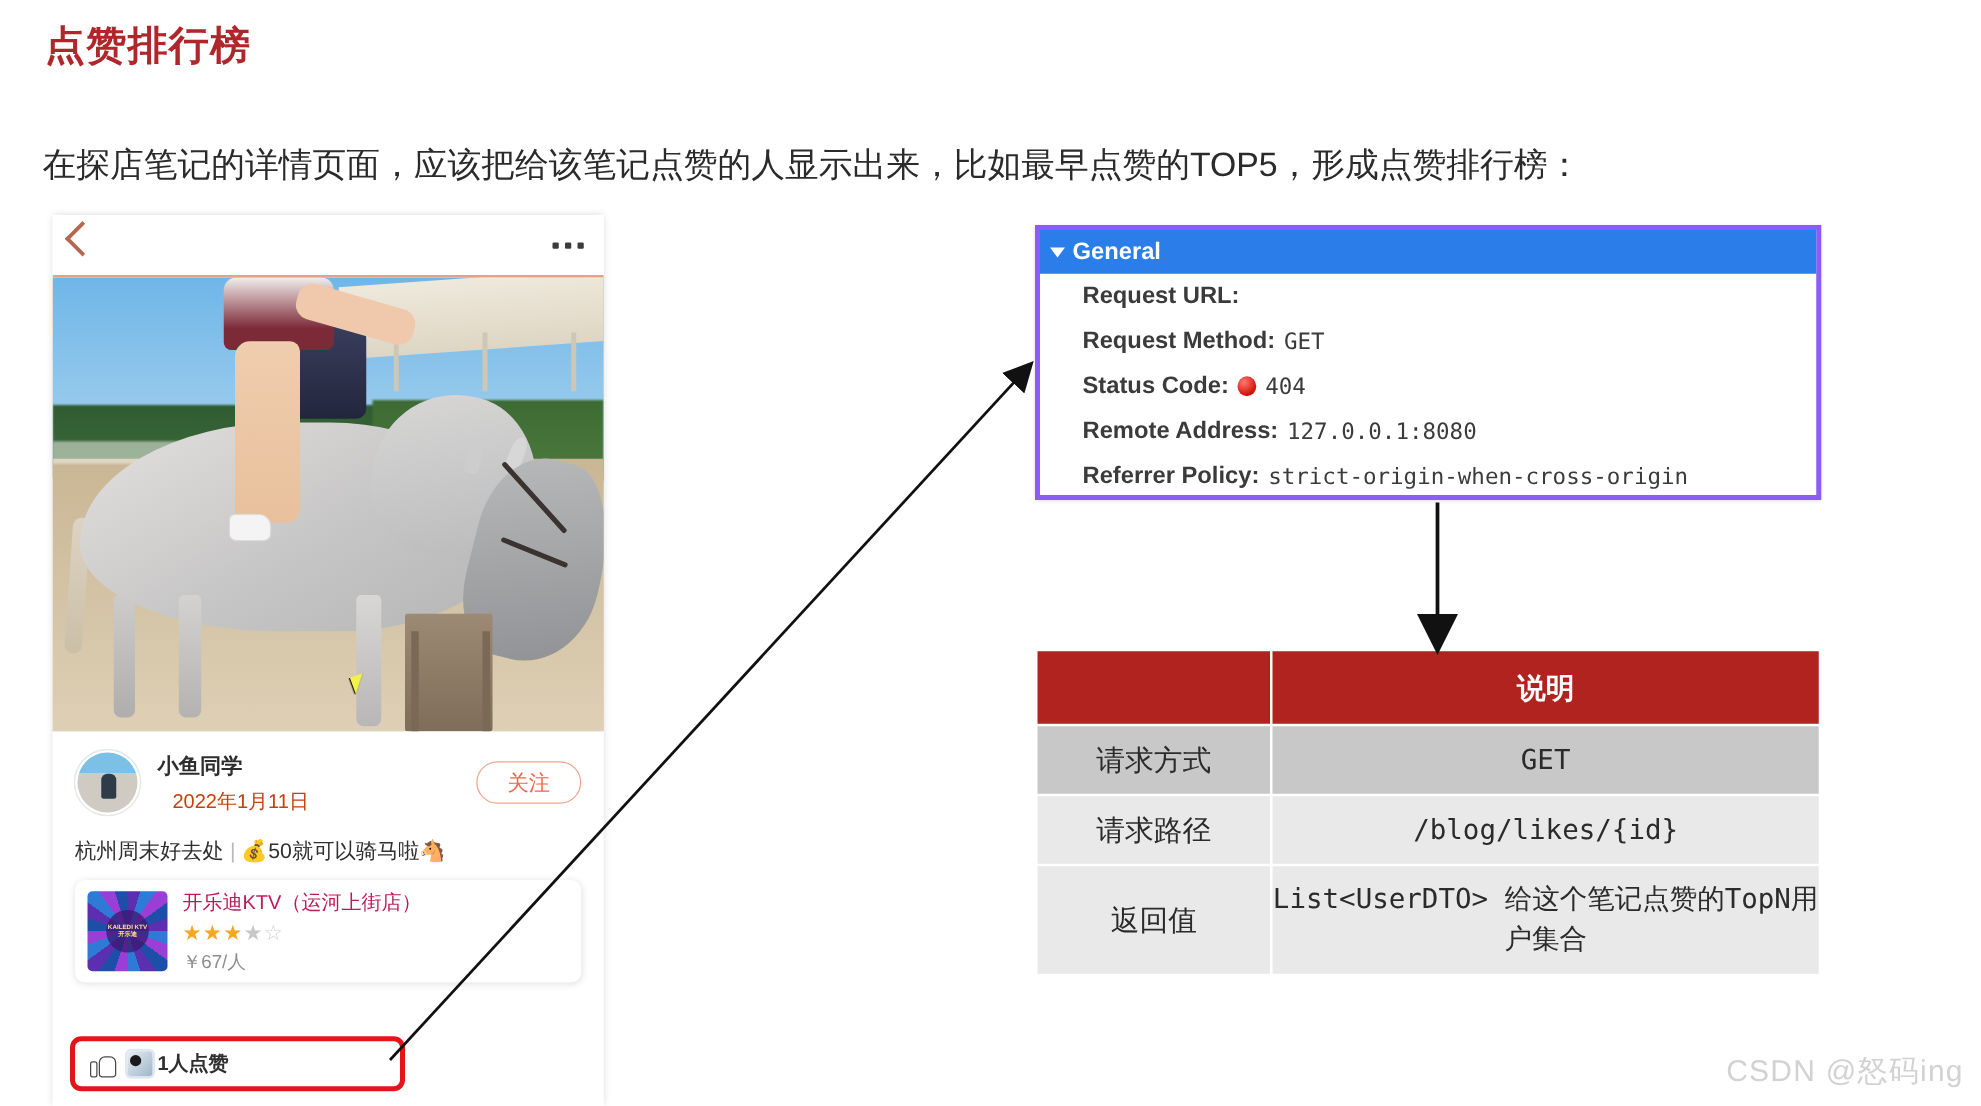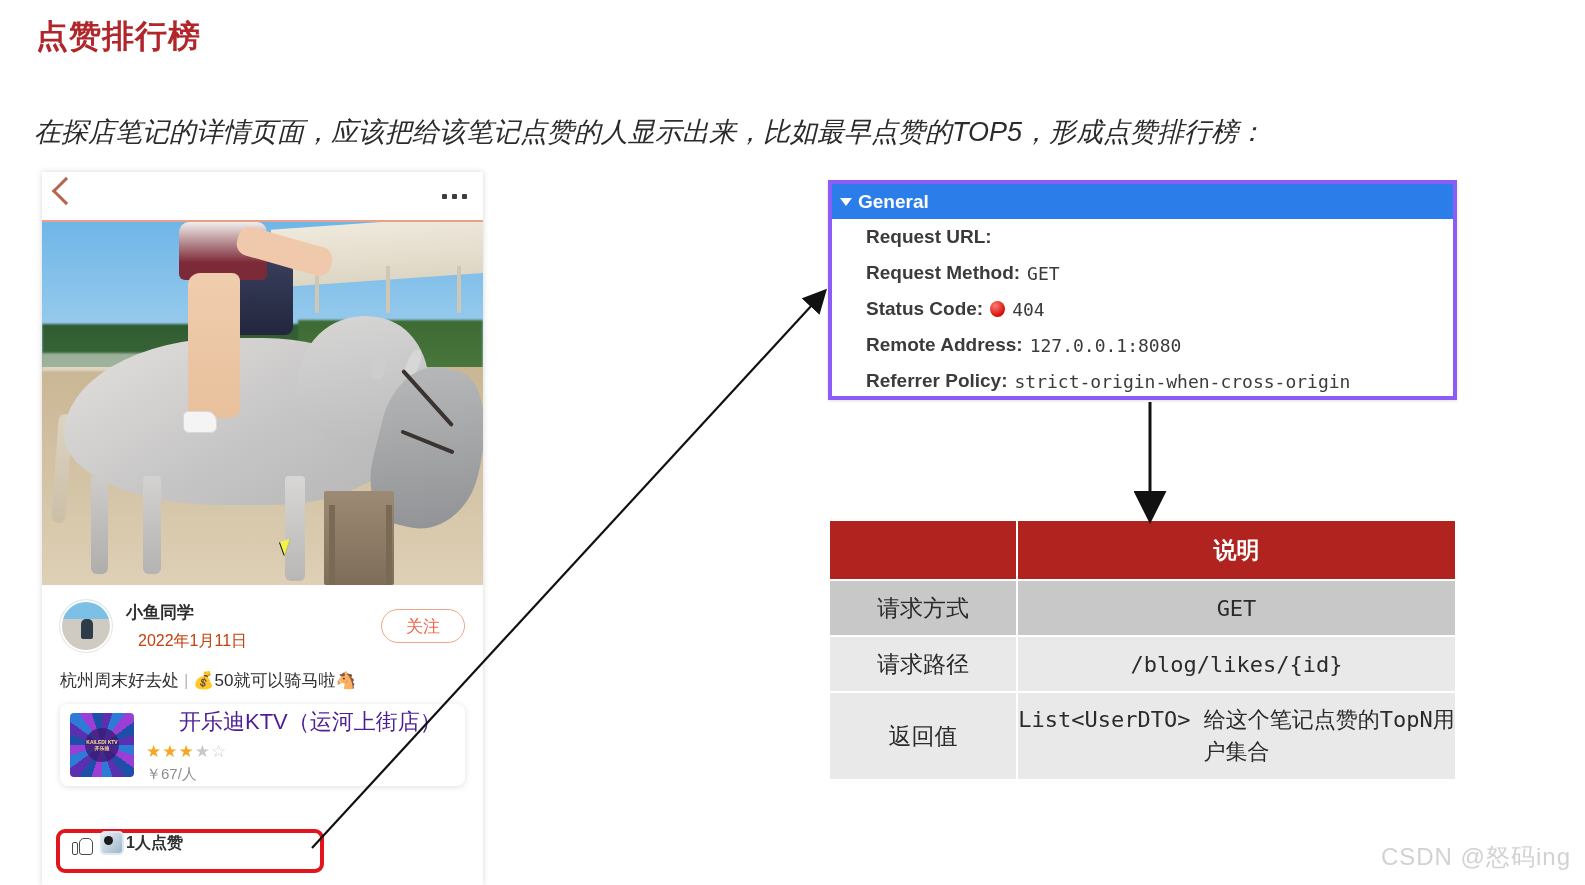--- a/index.html
+++ b/index.html
@@ -15,21 +15,20 @@
   
   #page-title {
     position: absolute; left: 36px; top: 14px;
     font-size: 32px; font-weight: bold; color: #b0262b;
     letter-spacing: 1px; line-height: 44px;
   }
   #intro-paragraph {
     position: absolute; left: 34px; top: 112px;
     font-size: 27px; color: #2b2b2b; line-height: 40px;
     white-space: nowrap;
-    font-style: italic;
   }
 
   
   #phone {
     position: absolute; left: 42px; top: 172px;
     width: 441px; height: 713px;
     background: #ffffff;
     box-shadow: 0 0 6px rgba(0,0,0,0.16);
     overflow: hidden;
   }
@@ -183,32 +182,32 @@
     position: relative;
   }
   #shop-thumb .ring {
     position:absolute; left:50%; top:50%; transform: translate(-50%,-50%);
     width: 34px; height: 34px; border-radius: 50%;
     background: rgba(60,20,110,.72);
     display:flex; flex-direction: column; align-items:center; justify-content:center;
     color:#ffe08a; font-size:5px; font-weight:bold; line-height:6px; text-align:center;
   }
   #shop-info { margin-left: 12px; flex: 1; min-width: 0; }
-  #shop-name { font-size: 22px; color: #4c1d95; white-space: nowrap; margin-left: 33px; }
+  #shop-name { font-size: 16px; color: #be185d; white-space: nowrap; }
   #shop-stars { margin-top: 4px; font-size: 17px; letter-spacing: 1px; }
   #shop-stars .s-on { color: #f5a623; }
   #shop-stars .s-half { color: #c8c8c8; }
   #shop-stars .s-off { color: #cfcfcf; }
   #shop-price { font-size: 15px; color: #8d8d8d; margin-top: 3px; }
 
   
   #like-bar {
     position: absolute; left: 14px; bottom: 12px; width: 268px; height: 44px;
     border: 4px solid #e1151b; border-radius: 9px;
-    display: flex; padding: 0 12px; background: #fff;
+    display: flex; align-items: center; padding: 0 12px; background: #fff;
   }
   #thumb-icon { width: 22px; height: 22px; position: relative; flex: none; }
   #thumb-icon .pad {
     position:absolute; left:0; bottom:0; width:6px; height:13px;
     border:1.6px solid #4a4a4a; border-radius:2px;
   }
   #thumb-icon .hand {
     position:absolute; left:7px; bottom:0; width:14px; height:17px;
     border:1.6px solid #4a4a4a; border-radius: 5px 5px 3px 3px;
   }

